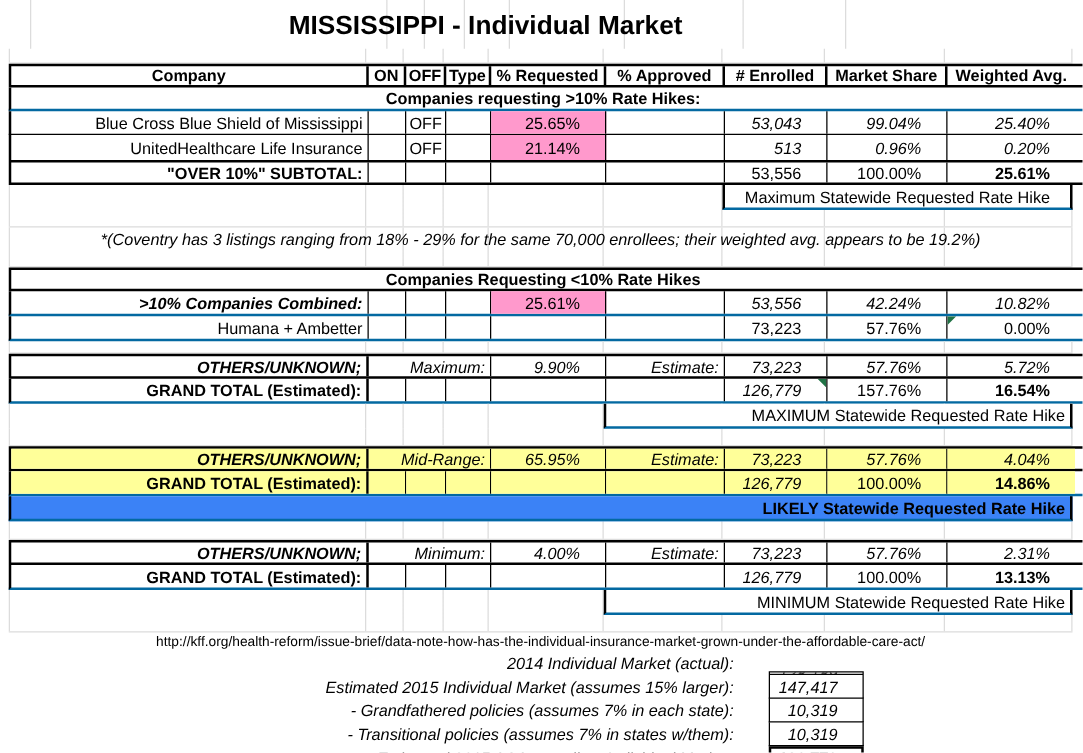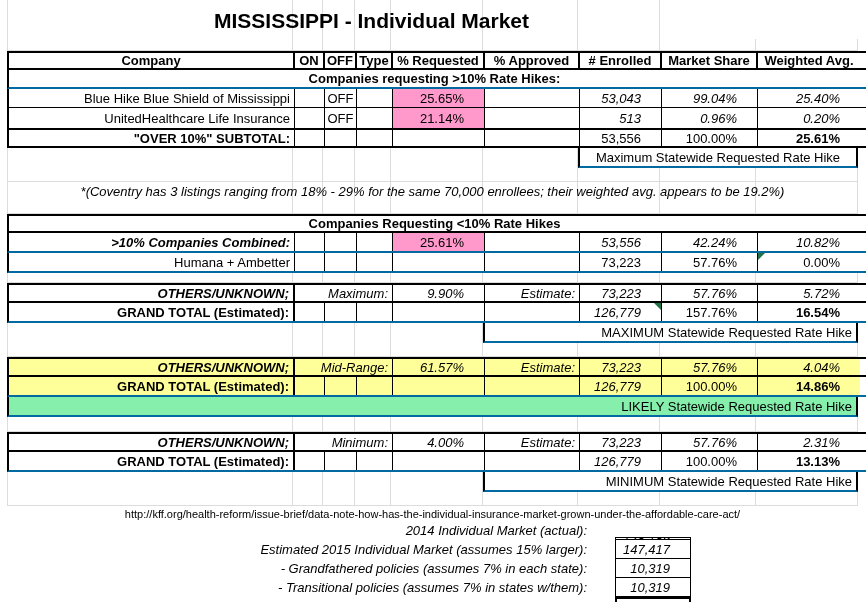--- a/index.html
+++ b/index.html
@@ -32,25 +32,25 @@
   .vr1{border-right:1px solid #000;} .vr2{border-right:2px solid #000;}
 
   
   .ctr{justify-content:center;}
   .num{justify-content:flex-end;padding-right:20px;}
   .rlab{justify-content:flex-end;padding-right:4px;}
   .bold{font-weight:bold;} .ital{font-style:italic;}
   .small{font-size:12px;} .note-txt{font-size:12.5px;}
 
   .pink{background:#FF99CC;}
-  .yellow{background:#86efac;}
+  .yellow{background:#3b82f6;font-weight:bold;}
   .yrow > div{background:#FFFF99;} .h18{height:18px;} .h19{height:19px;} .h20{height:20px;}
 
   .title-block{height:39px;display:flex;align-items:flex-end;justify-content:center;
-               margin-left:7px;width:729px;box-sizing:border-box;}
+               margin-left:24px;width:729px;box-sizing:border-box;}
   .title-text{font-size:21px;font-weight:bold;padding-bottom:6px;}
 
   
   .flag-tl{position:absolute;top:0;left:0;width:0;height:0;
            border-top:7px solid #217346;border-right:7px solid transparent;}
   .flag-tr{position:absolute;top:0;right:0;width:0;height:0;
            border-top:7px solid #217346;border-left:7px solid transparent;}
 
   
   .span-last3{grid-column:7 / -1;}
@@ -88,21 +88,21 @@
     <div class="ctr vr2"># Enrolled</div>
     <div class="ctr vr2">Market Share</div>
     <div class="ctr">Weighted Avg.</div>
   </div>
 
   <div class="row h19 bl2 br2 bb2">
     <div class="span-all ctr bold">Companies requesting &gt;10% Rate Hikes:</div>
   </div>
 
   <div class="row h19 bl2 br2 bb1">
-    <div class="rlab vr1">Blue Hike Blue Shield of Mississippi</div>
+    <div class="rlab vr1">Blue Cross Blue Shield of Mississippi</div>
     <div class="vr1"></div>
     <div class="ctr vr1">OFF</div>
     <div class="vr1"></div>
     <div class="num vr1 pink">25.65%</div>
     <div class="vr1"></div>
     <div class="num vr1 ital">53,043</div>
     <div class="num vr1 ital">99.04%</div>
     <div class="num ital">25.40%</div>
   </div>
 
@@ -200,21 +200,21 @@
   </div>
   <div class="row h20 gl">
     <div class="span-last4 rlab note-txt bl2 br2 bb2" style="background:#fff;">MAXIMUM Statewide Requested Rate Hike</div>
   </div>
 
   <div class="gap gl" style="height:14px;"></div>
 
   <div class="row h20 b2 yrow">
     <div class="rlab bold ital vr2">OTHERS/UNKNOWN;</div>
     <div class="span-scen rlab ital vr1">Mid-Range:</div>
-    <div class="num ital vr1">61.57%</div>
+    <div class="num ital vr1">65.95%</div>
     <div class="rlab ital vr1">Estimate:</div>
     <div class="num ital vr1">73,223</div>
     <div class="num ital vr1">57.76%</div>
     <div class="num ital">4.04%</div>
   </div>
   <div class="row h20 bl2 br2 bb2 yrow">
     <div class="rlab bold vr2">GRAND TOTAL (Estimated):</div>
     <div class="vr1"></div>
     <div class="vr1"></div>
     <div class="vr1"></div>

